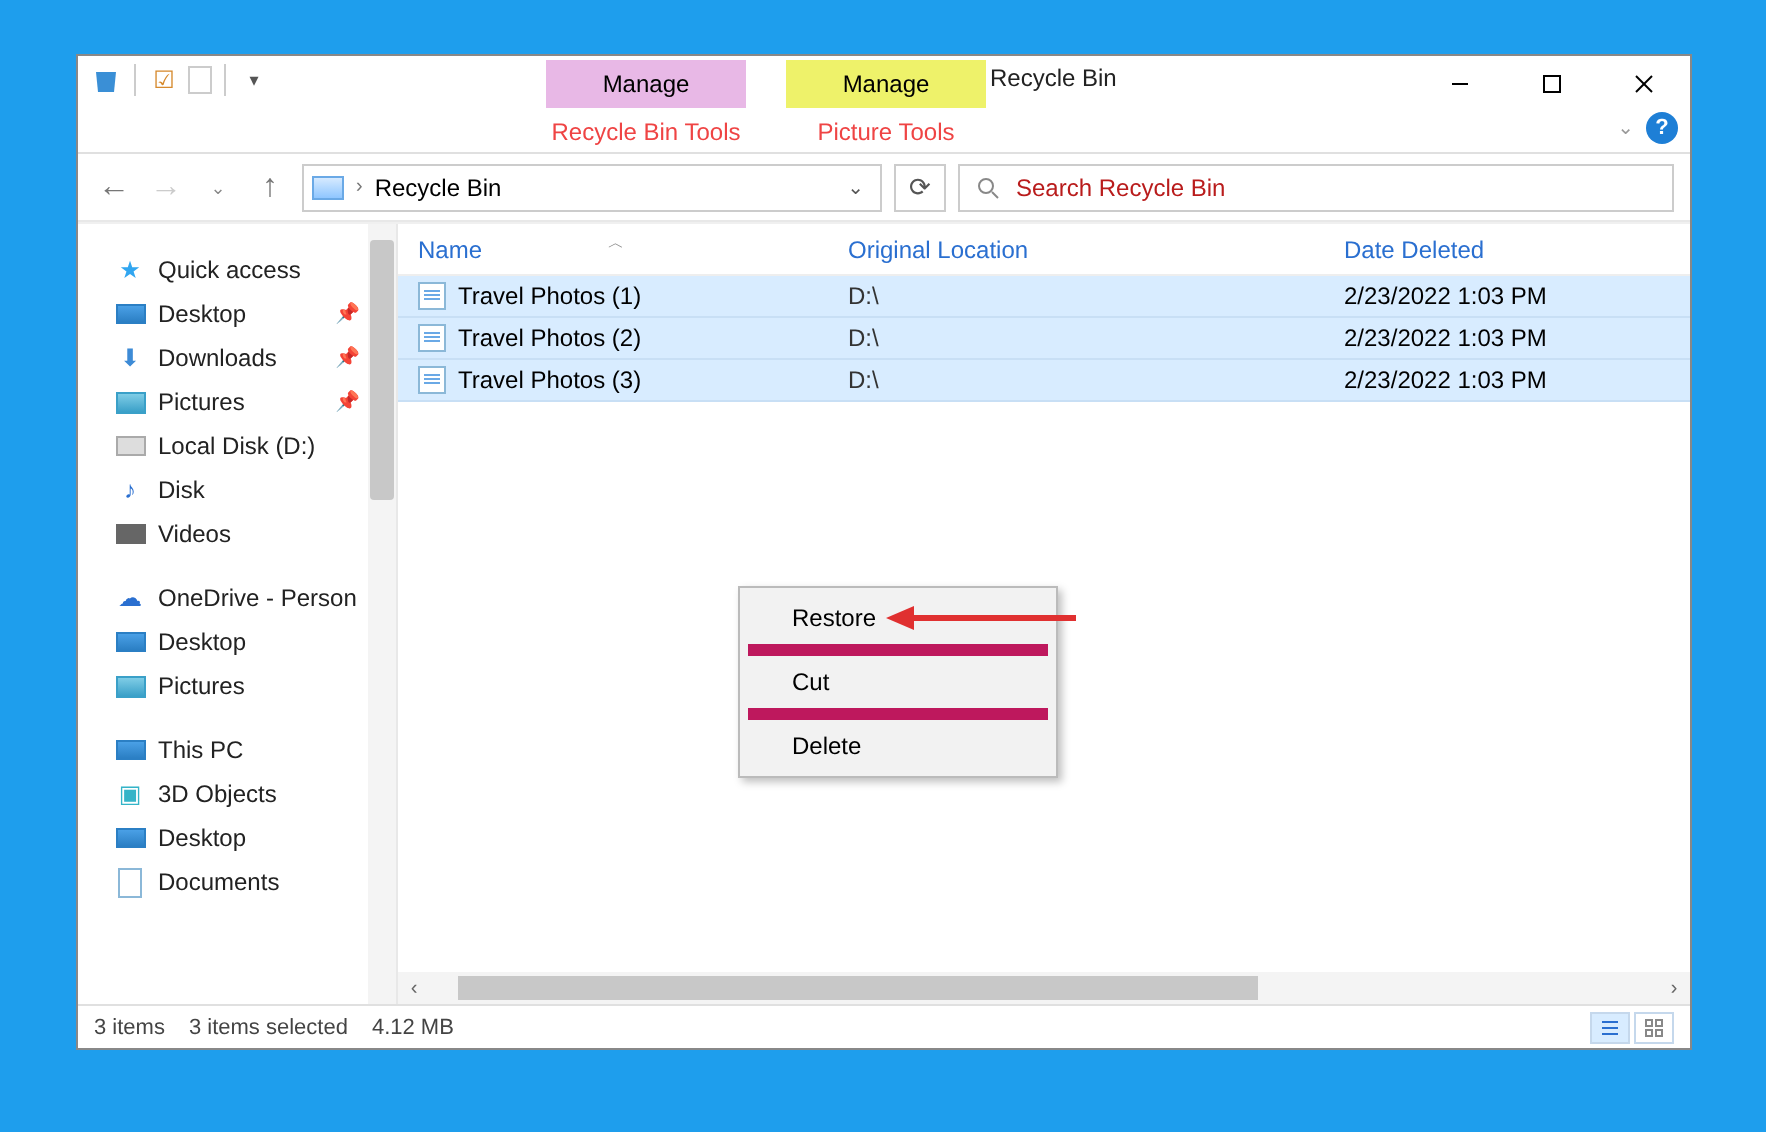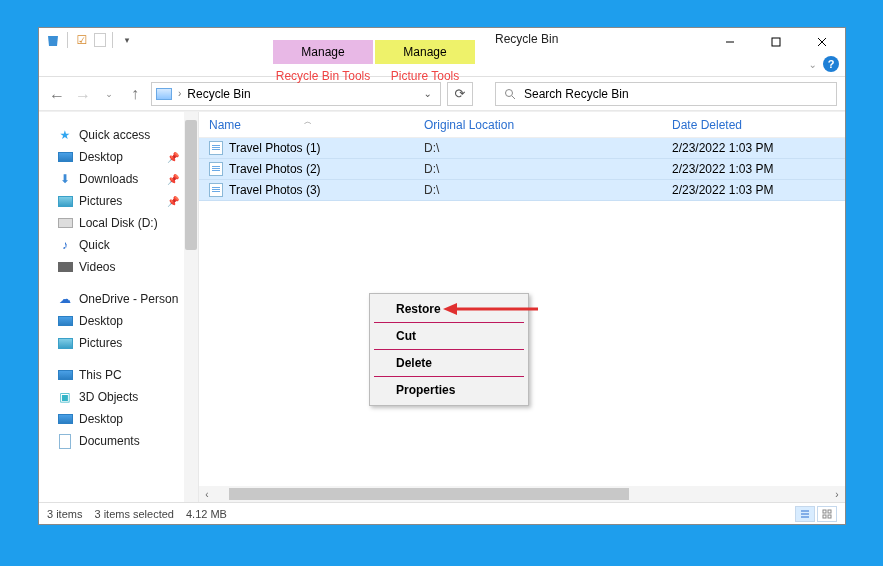--- a/index.html
+++ b/index.html
@@ -4,21 +4,21 @@
 <style>
 * { box-sizing: border-box; margin: 0; padding: 0; font-family: "Segoe UI", Arial, sans-serif; }
 body { background: #1e9eed; width: 883px; height: 566px; overflow: hidden; position: relative; }
 .window { position: absolute; left: 38px; top: 27px; width: 808px; height: 498px; background: #fff; border: 1px solid #888; display: flex; flex-direction: column; }
 
 
 .titlebar { height: 49px; display: flex; align-items: stretch; border-bottom: 1px solid #e0e0e0; position: relative; }
 .qat { display: flex; align-items: center; gap: 4px; padding: 4px 6px; height: 24px; }
 .qat-icon { width: 16px; height: 16px; display: flex; align-items: center; justify-content: center; font-size: 12px; }
 .qat-divider { width: 1px; height: 16px; background: #ccc; margin: 0 2px; }
-.title-tabs { position: absolute; left: 234px; top: 12px; display: flex; gap: 2px; }
+.title-tabs { position: absolute; left: 234px; top: 2px; display: flex; gap: 20px; }
 .title-tab { display: flex; flex-direction: column; width: 100px; }
 .title-tab-top { height: 24px; line-height: 24px; text-align: center; font-size: 12px; }
 .title-tab-top.mgr1 { background: #e8b8e6; }
 .title-tab-top.mgr2 { background: #eef26a; }
 .title-tab-bottom { height: 24px; line-height: 24px; text-align: center; font-size: 12px; color: #ef4444; }
 .window-title { position: absolute; left: 456px; top: 4px; font-size: 12px; color: #222; }
 .win-controls { position: absolute; right: 0; top: 0; display: flex; }
 .win-btn { width: 46px; height: 28px; display: flex; align-items: center; justify-content: center; font-size: 12px; cursor: default; }
 .win-btn svg { width: 10px; height: 10px; }
 
@@ -30,21 +30,21 @@
 .help-icon{ width:16px;height:16px;border-radius:50%;background:#1e7fd6;color:#fff;display:flex;align-items:center;justify-content:center;font-size:11px;font-weight:bold;}
 .chev-help{color:#999;font-size:10px;}
 
 
 .addr-row { height: 34px; display: flex; align-items: center; gap: 6px; padding: 4px 8px; border-bottom: 1px solid #e8e8e8; }
 .nav-arrow { width: 20px; height: 20px; display:flex;align-items:center;justify-content:center;color:#777;}
 .addr-box { flex: 0 0 290px; height: 24px; border: 1px solid #ccc; display: flex; align-items: center; padding: 0 4px; gap: 6px; font-size: 12px; }
 .addr-icon { width: 16px; height: 12px; background: linear-gradient(#d6eaff,#8fc6ff); border:1px solid #6aa9e6;}
 .addr-chev { color:#777; font-size:10px;}
 .refresh-box { width:26px;height:24px;border:1px solid #ccc;display:flex;align-items:center;justify-content:center;font-size:13px;color:#555;}
-.search-box { flex: 1; height: 24px; border: 1px solid #ccc; display:flex;align-items:center;padding:0 8px;gap:8px;font-size:12px;color:#000000;margin-left:16px;}
+.search-box { flex: 1; height: 24px; border: 1px solid #ccc; display:flex;align-items:center;padding:0 8px;gap:8px;font-size:12px;color:#b91c1c;}
 .search-box svg{width:12px;height:12px;stroke:#888;}
 
 
 .main { flex:1; display:flex; min-height:0; position:relative; border-top:1px solid #f0f0f0;}
 .sidebar { width: 160px; border-right:1px solid #e8e8e8; overflow:hidden; padding:12px 0 6px 0; font-size:12px; position:relative;}
 .sidebar-scroll { position:absolute; right:0; top:0; bottom:0; width:14px; background:#f4f4f4;}
 .sidebar-thumb{ position:absolute; right:1px; top:8px; width:12px; height:130px; background:#c8c8c8; border-radius:2px;}
 .tree-item { display:flex; align-items:center; gap:6px; padding:3px 0 3px 18px; color:#222;}
 .tree-item.sub { color:#222;}
 .tree-item .pin{margin-left:auto;margin-right:18px;color:#888;font-size:10px;}
@@ -76,21 +76,21 @@
 .file-row .c-date{flex:1;color:#000000;}
 .file-ico{width:14px;height:14px;background:#fff;border:1px solid #8bb8d8;position:relative;}
 .file-ico::after{content:"";position:absolute;left:2px;top:3px;width:8px;height:1px;background:#6aa9e6;box-shadow:0 2px #6aa9e6,0 4px #6aa9e6;}
 .content-hscroll{position:absolute;bottom:0;left:0;right:0;height:16px;background:#f4f4f4;display:flex;align-items:center;}
 .hscroll-track{flex:1;height:14px;background:#f4f4f4;position:relative;}
 .hscroll-thumb{position:absolute;left:14px;top:1px;width:400px;height:12px;background:#c8c8c8;}
 .hscroll-arrow{width:16px;height:14px;display:flex;align-items:center;justify-content:center;color:#666;font-size:10px;}
 
 
 .ctx{position:absolute;left:330px;top:181px;width:160px;background:#f2f2f2;border:1px solid #bbb;box-shadow:2px 2px 4px rgba(0,0,0,0.25);font-size:12px;padding:2px 0;z-index:10;}
-.ctx-item{padding:6px 22px;border-bottom:1px solid #be185d;margin:0 4px;font-weight:bold;}
+.ctx-item{padding:6px 22px;border-bottom:6px solid #be185d;margin:0 4px;}
 .ctx-item:last-child{border-bottom:none;}
 .ctx-item.bold{font-weight:bold;}
 
 
 .red-arrow{position:absolute;left:404px;top:187px;z-index:11;pointer-events:none;}
 
 
 .status{height:22px;border-top:1px solid #e0e0e0;display:flex;align-items:center;font-size:11px;color:#444;padding:0 8px;gap:12px;}
 .status .spacer{flex:1;}
 .view-btns{display:flex;gap:2px;}
@@ -210,21 +210,21 @@
           <span class="pin">📌</span>
         </div>
       <div class="tree-item sub">
           <span class="ico">
             <span class="ico-disk"></span>
           </span>
           <span>Local Disk (D:)</span>
         </div>
       <div class="tree-item sub">
           <span class="ico ico-music">♪</span>
-          <span>Quick</span>
+          <span>Disk</span>
         </div>
       <div class="tree-item sub">
           <span class="ico">
             <span class="ico-video"></span>
           </span>
           <span>Videos</span>
         </div>
 
       <div class="tree-spacer"></div>
       <div class="tree-item">
@@ -312,21 +312,20 @@
             <div class="hscroll-thumb"></div>
           </div>
         <div class="hscroll-arrow">›</div>
       </div>
     </div>
 
     <div class="ctx">
       <div class="ctx-item">Restore</div>
       <div class="ctx-item">Cut</div>
       <div class="ctx-item">Delete</div>
-      <div class="ctx-item bold">Properties</div>
     </div>
 
     <svg class="red-arrow" width="100" height="20">
       <line x1="95" y1="10" x2="12" y2="10" stroke="#e03030" stroke-width="3"></line>
       <polygon points="0,10 14,4 14,16" fill="#e03030"></polygon>
     </svg>
   </div>
 
   <div class="status">
     <span>3 items</span>

